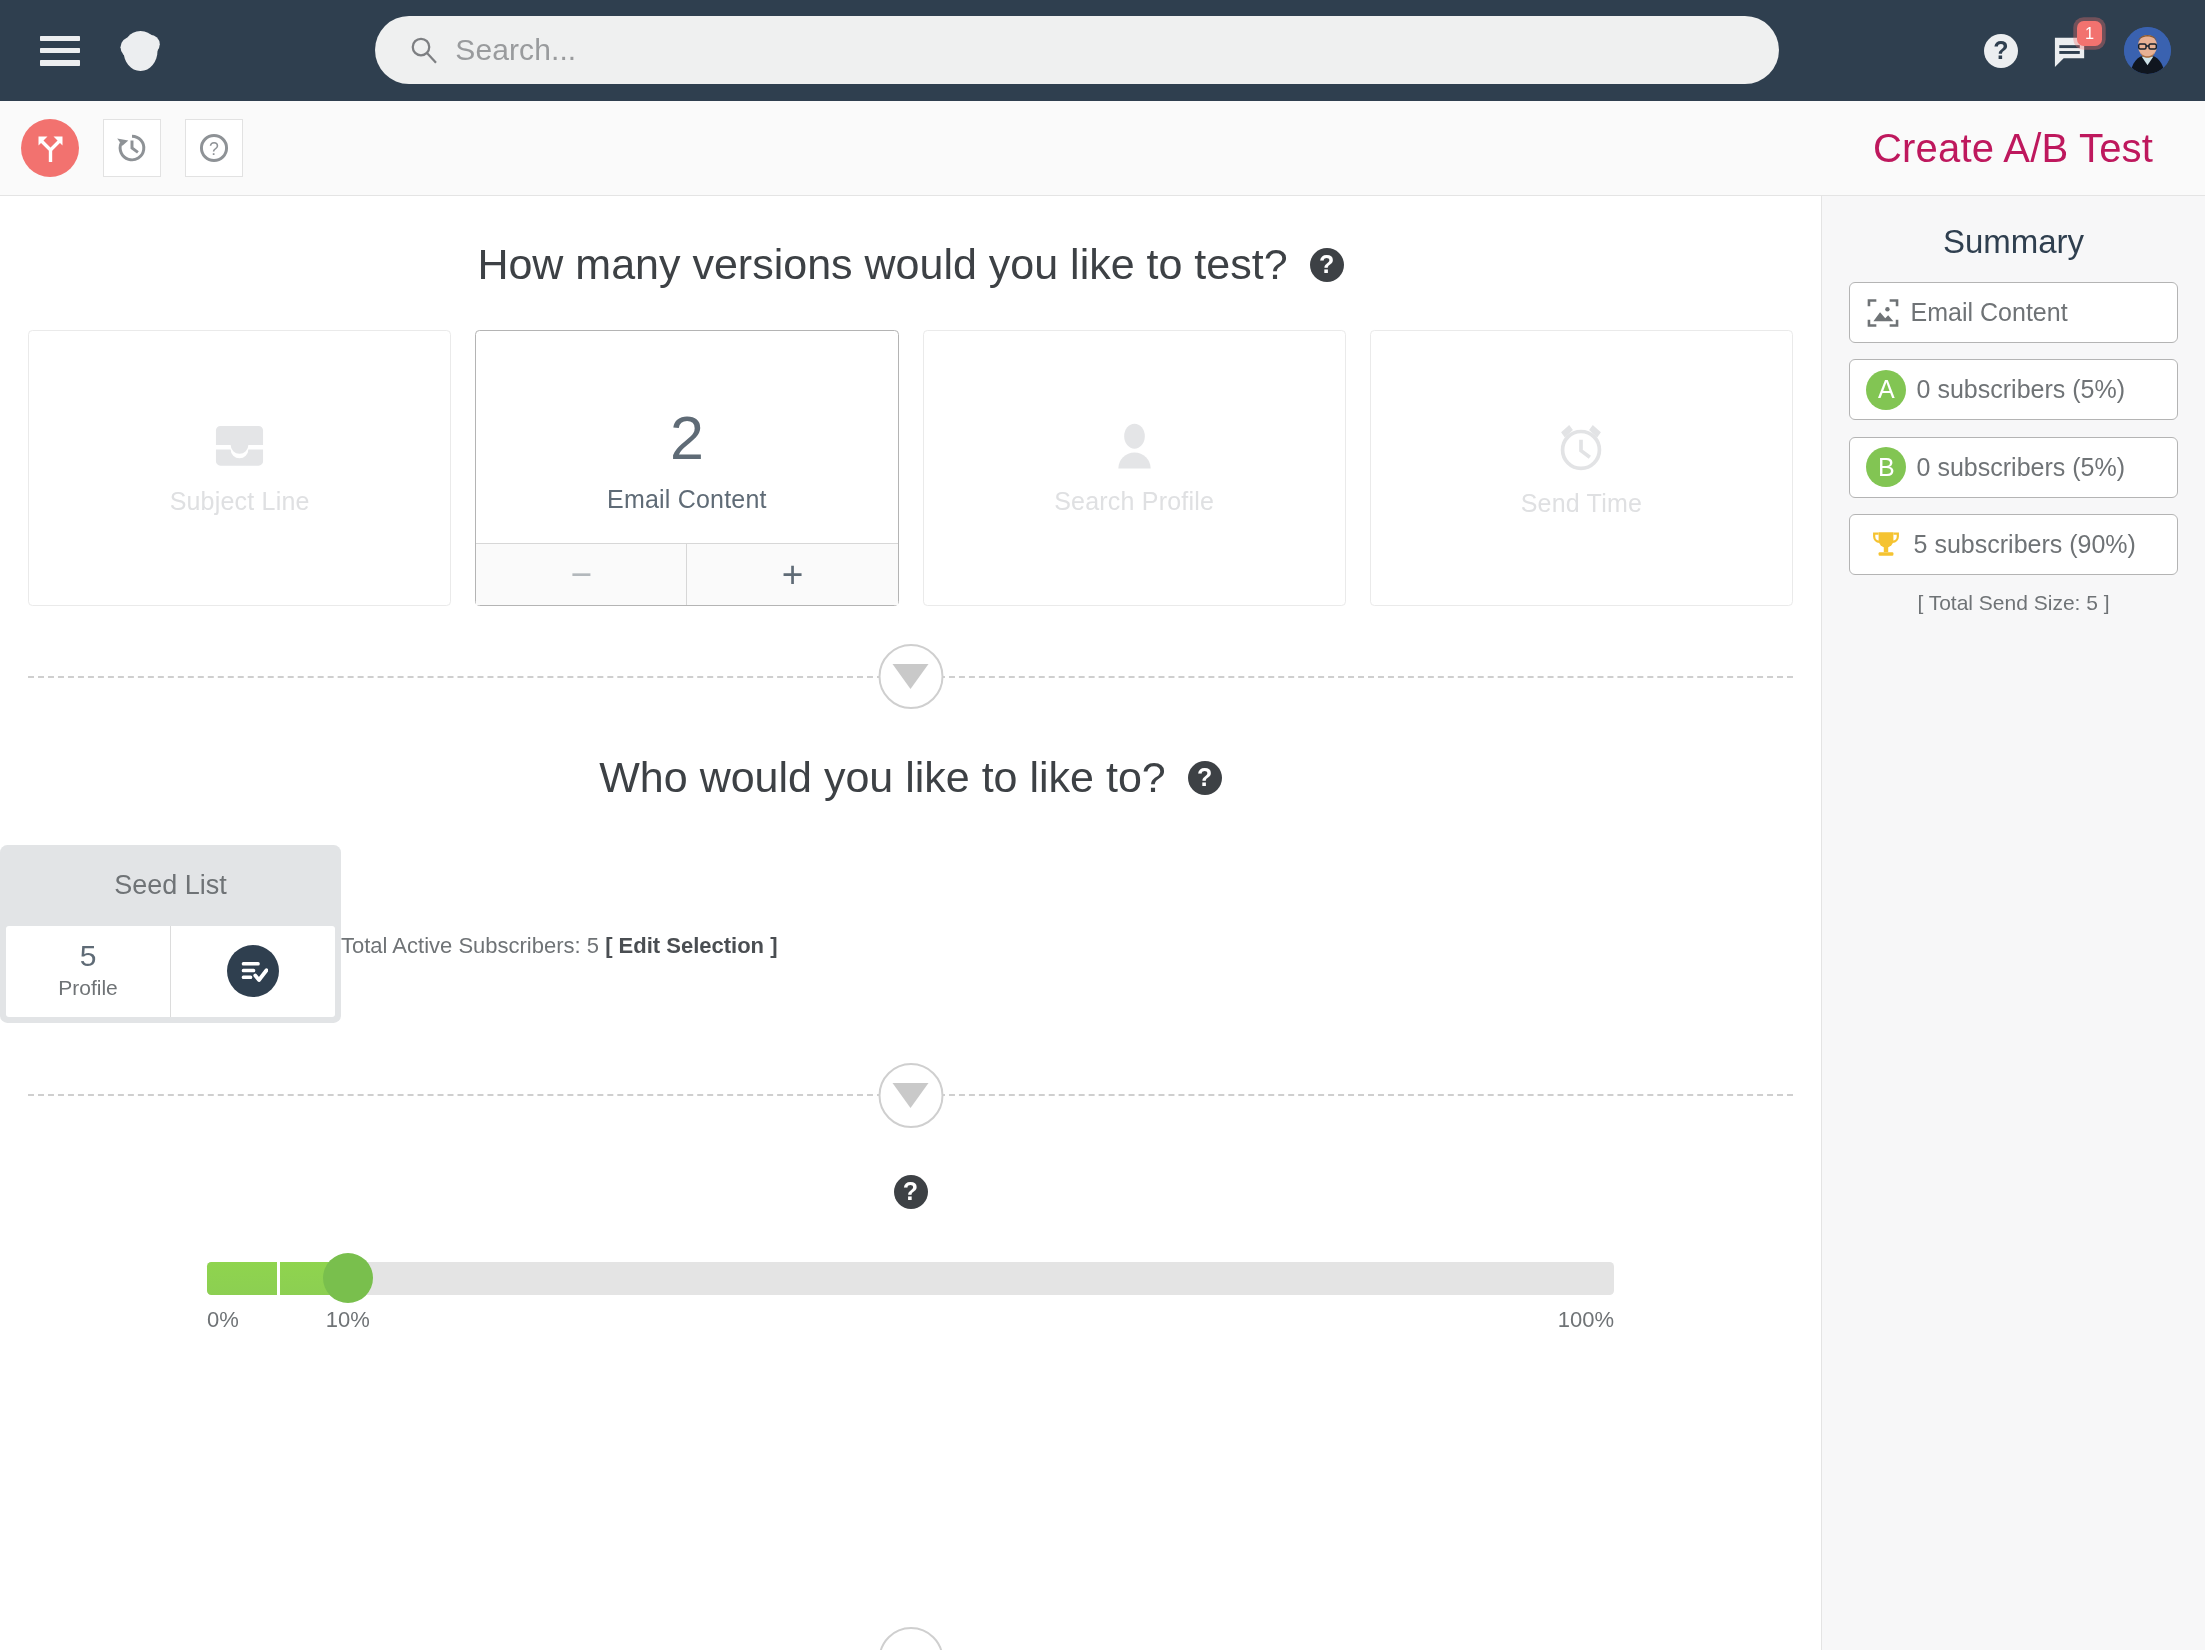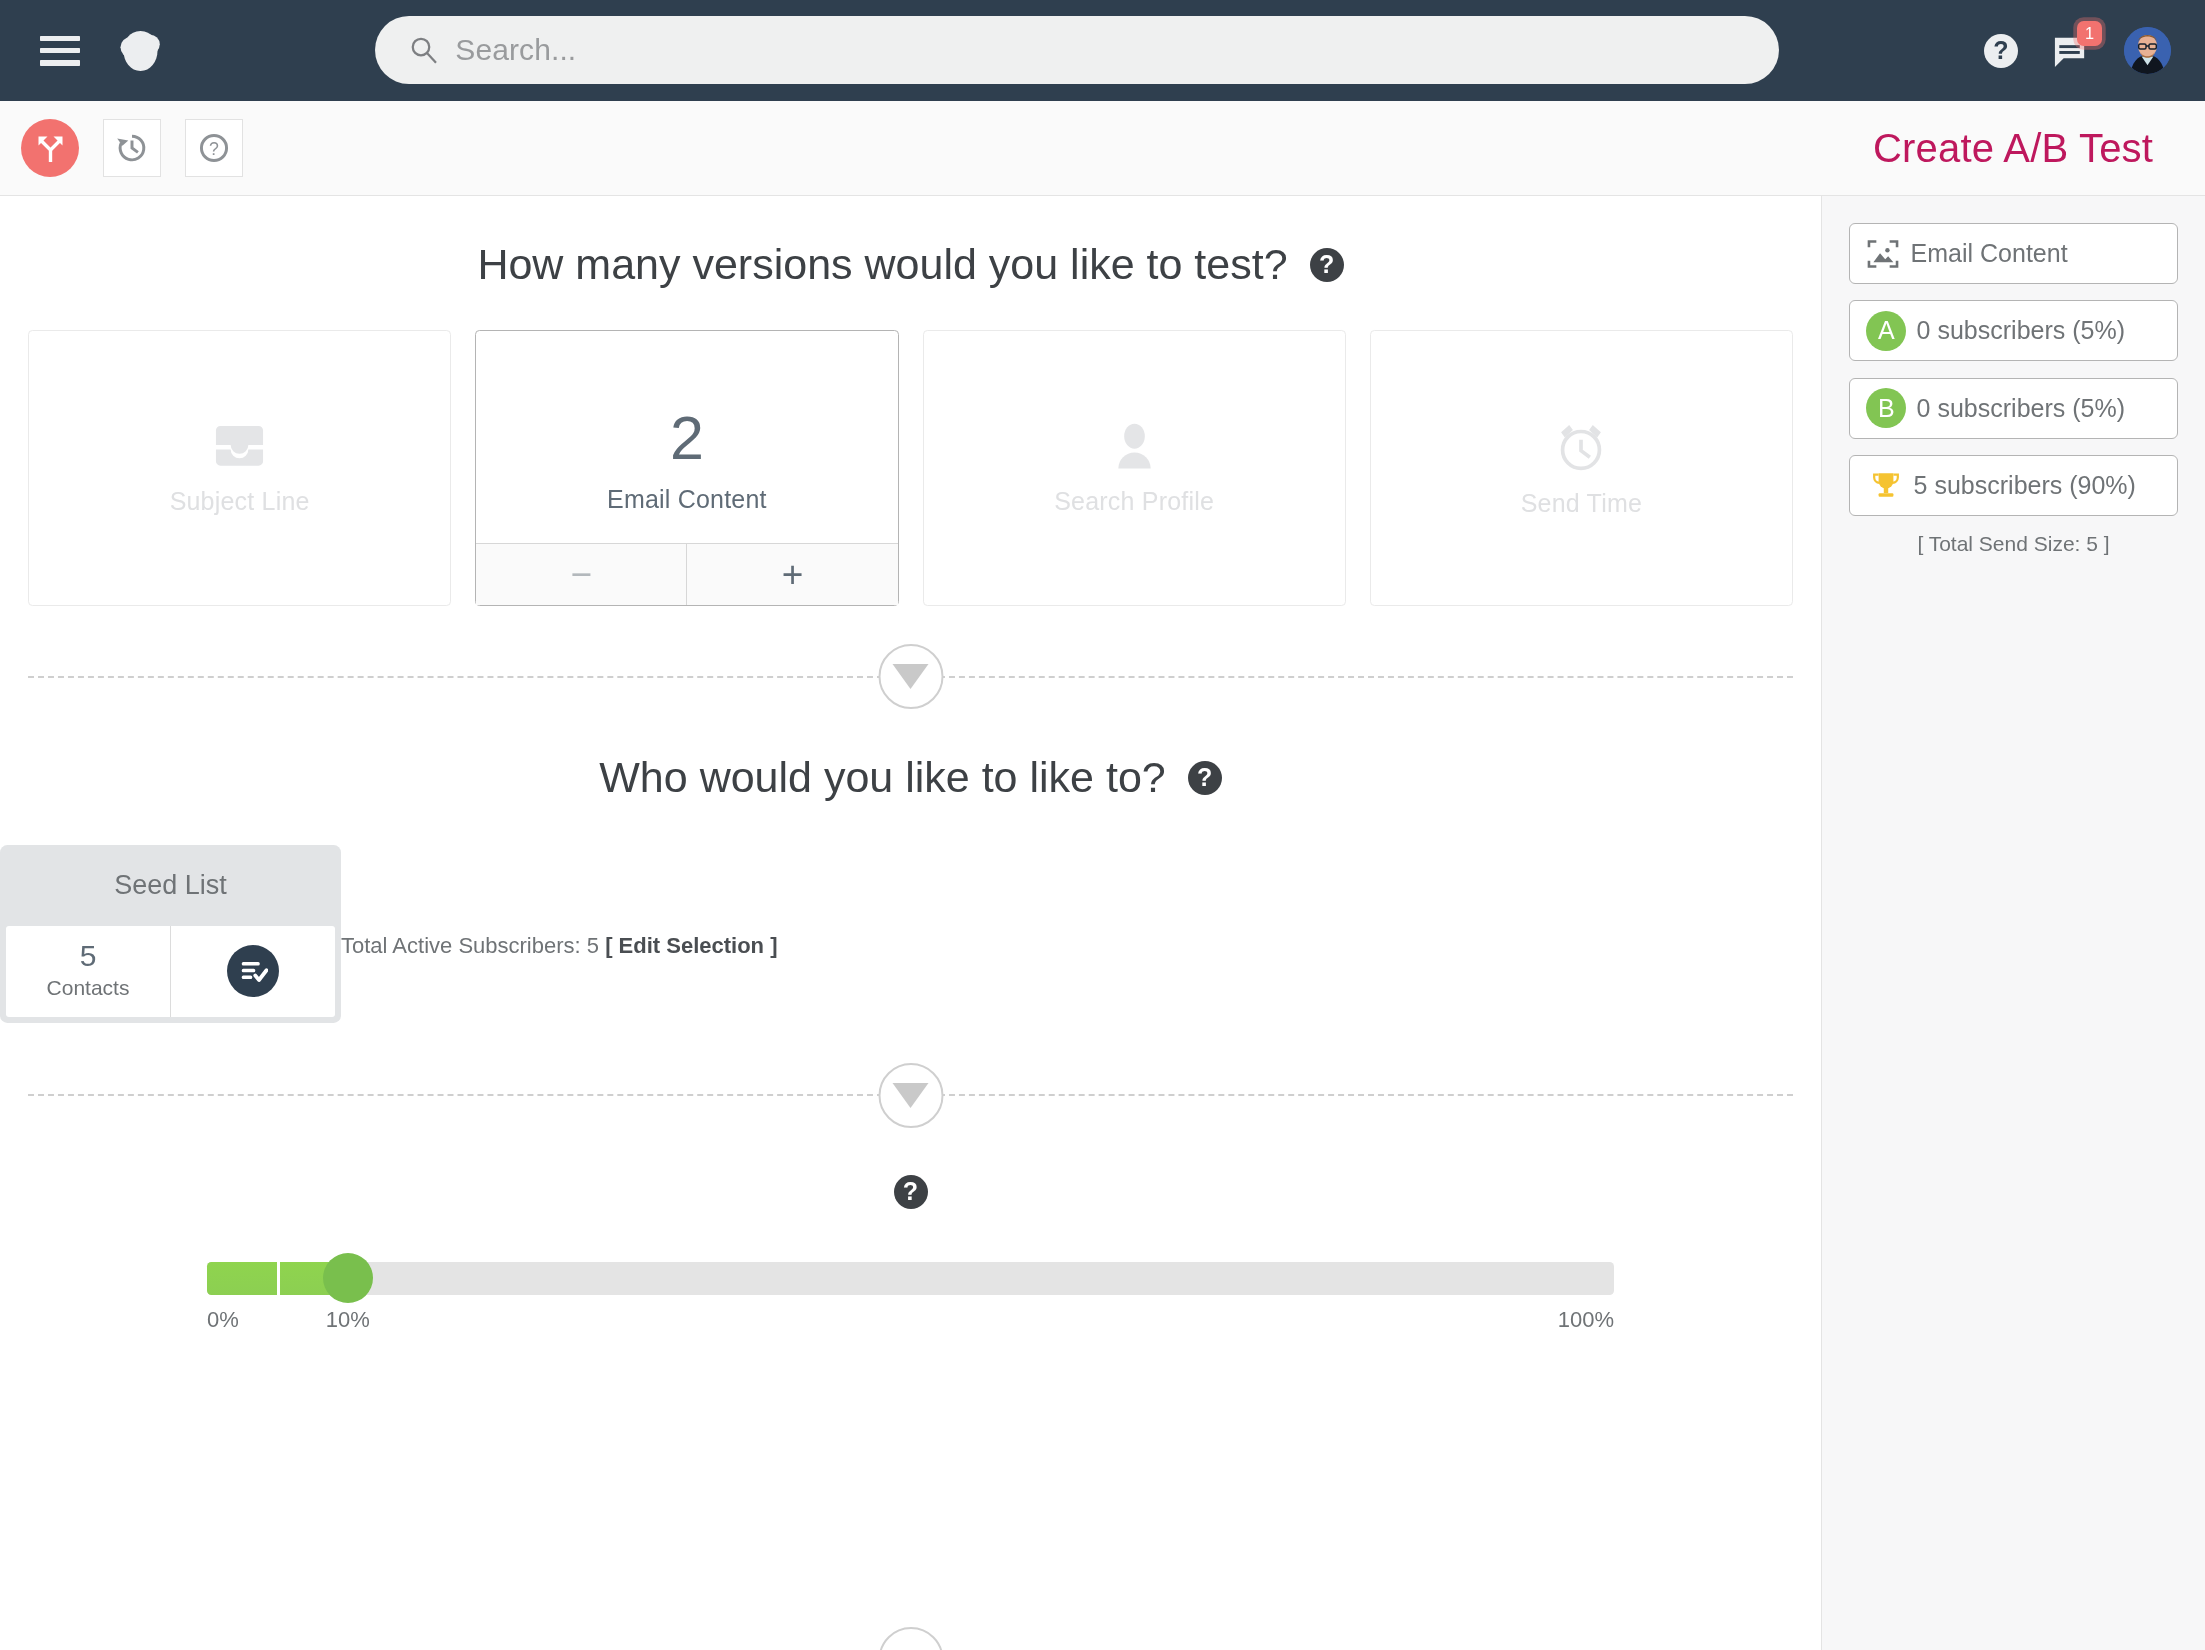--- a/index.html
+++ b/index.html
@@ -477,21 +477,21 @@
         <span>Who would you like to like to?</span>
         <span class="q-dot">?</span>
       </div>
 
       <div class="seed-wrap">
         <div class="seed-card">
           <div class="seed-head">Seed List</div>
           <div class="seed-body">
             <div class="seed-count">
               <span class="n">5</span>
-              <span class="c">Contacts</span>
+              <span class="c">Profile</span>
             </div>
             <div class="seed-action">
               <div class="seed-btn">
                 <svg width="30" height="30" viewBox="0 0 40 40">
                   <rect x="5" y="8" width="24" height="4.5" rx="2" fill="#fff"></rect>
                   <rect x="5" y="17" width="18" height="4.5" rx="2" fill="#fff"></rect>
                   <rect x="5" y="26" width="14" height="4.5" rx="2" fill="#fff"></rect>
                   <path d="M23 26 L28 32 L38 19" stroke="#fff" stroke-width="5" fill="none" stroke-linecap="round" stroke-linejoin="round"></path>
                 </svg>
               </div>
@@ -529,20 +529,21 @@
           <span class="lbl-10">10%</span>
           <span class="lbl-100">100%</span>
         </div>
       </div>
     </div>
 
     <div class="divider-partial"></div>
   </div>
 
   <div class="sidebar">
+    <div class="summary-title">Summary</div>
 
     <div class="sum-card">
       <span style="display:flex;">
         <svg width="34" height="34" viewBox="0 0 46 46">
           <path d="M4 14 V6 h10" fill="none" stroke="#6f7376" stroke-width="3.5"></path>
           <path d="M42 14 V6 h-10" fill="none" stroke="#6f7376" stroke-width="3.5"></path>
           <path d="M4 32 v8 h10" fill="none" stroke="#6f7376" stroke-width="3.5"></path>
           <path d="M42 32 v8 h-10" fill="none" stroke="#6f7376" stroke-width="3.5"></path>
           <circle cx="29" cy="18" r="3" fill="#6f7376"></circle>
           <path d="M10 34 L19 22 L26 30 L30 26 L37 34 Z" fill="#6f7376"></path>

